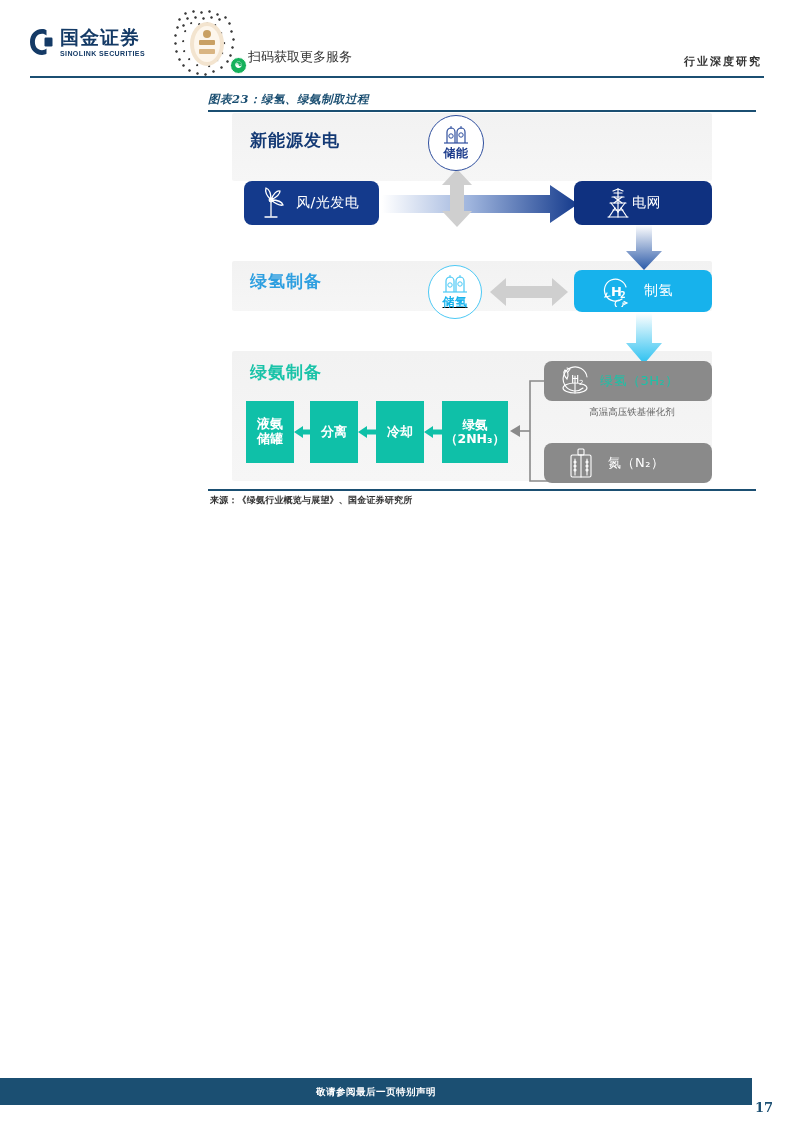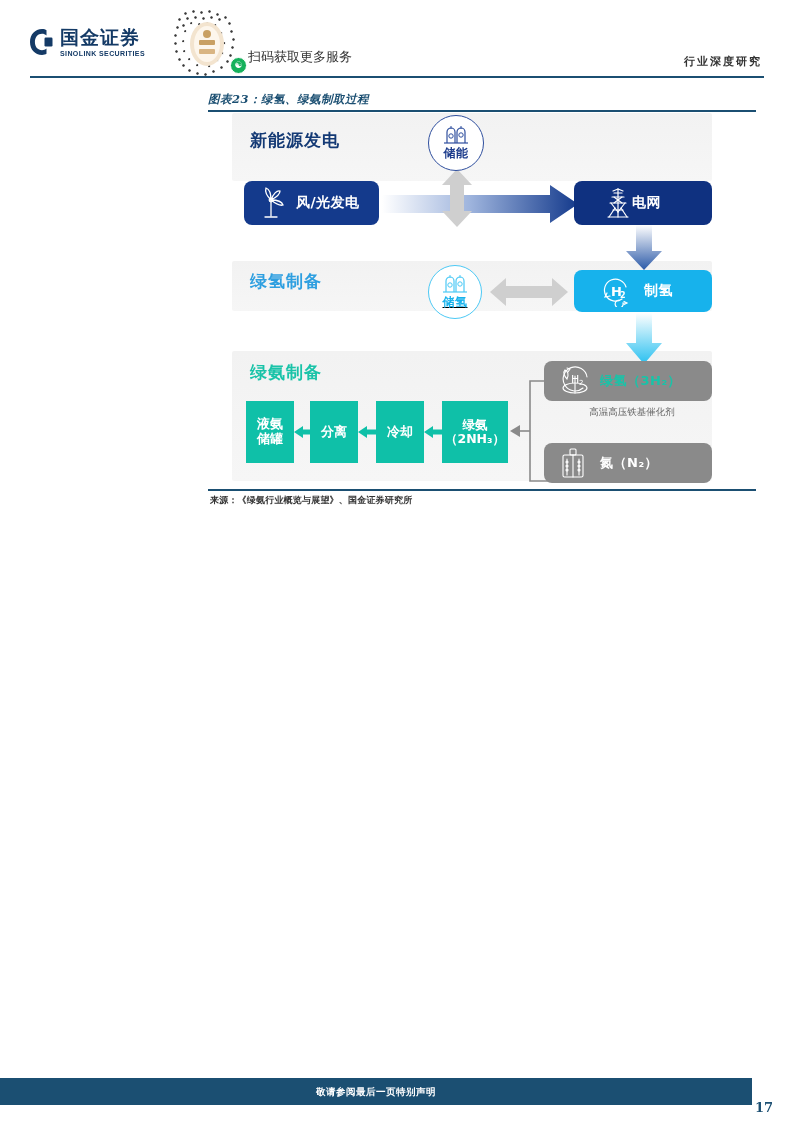--- a/index.html
+++ b/index.html
@@ -158,21 +158,21 @@
   
   .node {
     position: absolute;
     border-radius: 8px;
     display: flex;
     align-items: center;
     box-sizing: border-box;
     white-space: nowrap;
   }
   .node-label {
-    font-weight: bold;
+    font-weight: normal;
     font-family: "DejaVu Sans", sans-serif;
     letter-spacing: 0.5px;
     text-align: right;
   }
   .node-icon { flex: none; display: block; }
 
   .node-wind {
     left: 12px; top: 68px;
     width: 135px; height: 44px;
     background: #143a8c;
@@ -201,21 +201,21 @@
     width: 168px; height: 40px;
     background: #8a8a8a;
     padding-left: 14px;
   }
   .node-greenh2 .node-label { color:#19c3a8; font-size: 13px; margin-left: 8px; }
 
   .node-n2 {
     left: 312px; top: 330px;
     width: 168px; height: 40px;
     background: #8a8a8a;
-    padding-left: 16px;
+    padding-left: 24px;
   }
   .node-n2 .node-label { color:#ffffff; font-size: 13px; margin-left: 14px; }
 
   .catalyst-note {
     position: absolute;
     left: 320px; top: 293px;
     width: 160px;
     text-align: center;
     font-size: 9.5px;
     color: #666666;

